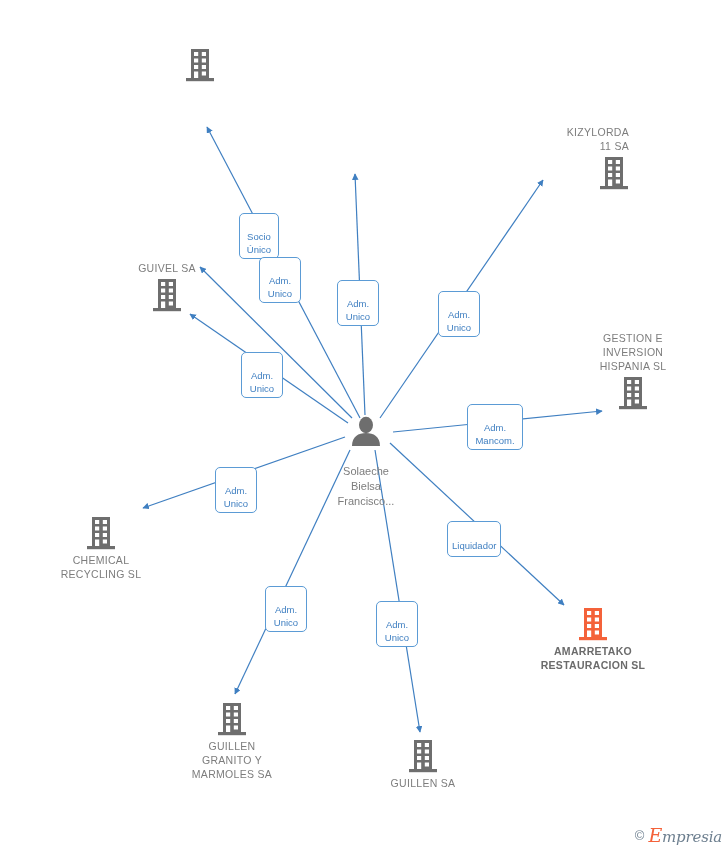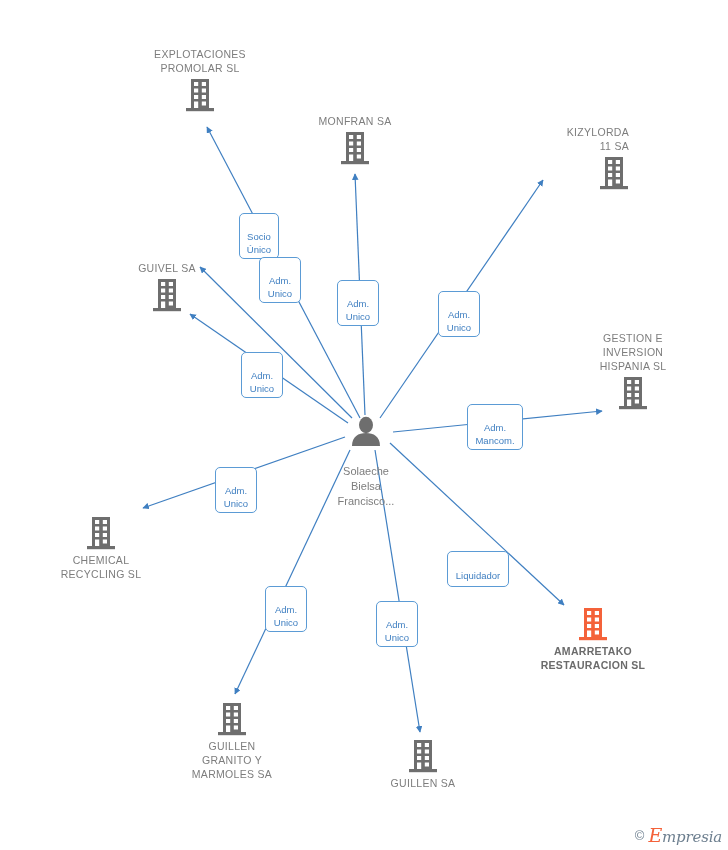--- a/index.html
+++ b/index.html
@@ -141,55 +141,36 @@
 
       <path d="M 390 443 L 564 605"></path>
 
       <path d="M 350 450 L 235 694"></path>
 
       <path d="M 375 450 L 420 732"></path>
     </g>
   </svg>
 
   <div class="node label-above" style="left:200px; top:47px;">
-    <span class="label">EXPLOTACIONES
-PROMOLAR  SL</span>
-    <span class="icon-wrap">
-      <svg width="30" height="36" viewBox="0 0 30 36" xmlns="http://www.w3.org/2000/svg">
-        <rect x="6" y="2" width="18" height="29" fill="#6e6e6e"></rect>
-        <rect x="1" y="31" width="28" height="3.2" fill="#6e6e6e"></rect>
-        <rect x="9" y="5" width="4.2" height="4" fill="#fff"></rect>
-        <rect x="16.8" y="5" width="4.2" height="4" fill="#fff"></rect>
-        <rect x="9" y="11.5" width="4.2" height="4" fill="#fff"></rect>
-        <rect x="16.8" y="11.5" width="4.2" height="4" fill="#fff"></rect>
-        <rect x="9" y="18" width="4.2" height="4" fill="#fff"></rect>
-        <rect x="16.8" y="18" width="4.2" height="4" fill="#fff"></rect>
-        <rect x="9" y="24.5" width="4.2" height="6.5" fill="#fff"></rect>
-        <rect x="16.8" y="24.5" width="4.2" height="4" fill="#fff"></rect>
-      </svg>
-    </span>
-  </div>
-
-  <div class="node label-above" style="left:355px; top:114px;">
-    <span class="label">MONFRAN SA</span>
-    <span class="icon-wrap">
-      <svg width="30" height="36" viewBox="0 0 30 36" xmlns="http://www.w3.org/2000/svg">
-        <rect x="6" y="2" width="18" height="29" fill="#6e6e6e"></rect>
-        <rect x="1" y="31" width="28" height="3.2" fill="#6e6e6e"></rect>
-        <rect x="9" y="5" width="4.2" height="4" fill="#fff"></rect>
-        <rect x="16.8" y="5" width="4.2" height="4" fill="#fff"></rect>
-        <rect x="9" y="11.5" width="4.2" height="4" fill="#fff"></rect>
-        <rect x="16.8" y="11.5" width="4.2" height="4" fill="#fff"></rect>
-        <rect x="9" y="18" width="4.2" height="4" fill="#fff"></rect>
-        <rect x="16.8" y="18" width="4.2" height="4" fill="#fff"></rect>
-        <rect x="9" y="24.5" width="4.2" height="6.5" fill="#fff"></rect>
-        <rect x="16.8" y="24.5" width="4.2" height="4" fill="#fff"></rect>
-      </svg>
-    </span>
-  </div>
+    <span class="icon-wrap">
+      <svg width="30" height="36" viewBox="0 0 30 36" xmlns="http://www.w3.org/2000/svg">
+        <rect x="6" y="2" width="18" height="29" fill="#6e6e6e"></rect>
+        <rect x="1" y="31" width="28" height="3.2" fill="#6e6e6e"></rect>
+        <rect x="9" y="5" width="4.2" height="4" fill="#fff"></rect>
+        <rect x="16.8" y="5" width="4.2" height="4" fill="#fff"></rect>
+        <rect x="9" y="11.5" width="4.2" height="4" fill="#fff"></rect>
+        <rect x="16.8" y="11.5" width="4.2" height="4" fill="#fff"></rect>
+        <rect x="9" y="18" width="4.2" height="4" fill="#fff"></rect>
+        <rect x="16.8" y="18" width="4.2" height="4" fill="#fff"></rect>
+        <rect x="9" y="24.5" width="4.2" height="6.5" fill="#fff"></rect>
+        <rect x="16.8" y="24.5" width="4.2" height="4" fill="#fff"></rect>
+      </svg>
+    </span>
+  </div>
+
 
   <div class="node label-above" style="left:554px; top:125px;text-align:right;">
     <span class="label">KIZYLORDA
 11 SA</span>
     <span class="icon-wrap">
       <svg width="30" height="36" viewBox="0 0 30 36" xmlns="http://www.w3.org/2000/svg">
         <rect x="6" y="2" width="18" height="29" fill="#6e6e6e"></rect>
         <rect x="1" y="31" width="28" height="3.2" fill="#6e6e6e"></rect>
         <rect x="9" y="5" width="4.2" height="4" fill="#fff"></rect>
         <rect x="16.8" y="5" width="4.2" height="4" fill="#fff"></rect>
@@ -357,21 +338,21 @@
   <div class="edge-label" style="left:467px; top:396px; width:56px;">
     <span>Adm.
 Mancom.</span>
   </div>
 
   <div class="edge-label" style="left:215px; top:459px; width:42px;">
     <span>Adm.
 Unico</span>
   </div>
 
-  <div class="edge-label" style="left:447px; top:543px; width:62px; padding-top:4px; padding-bottom:4px;">
+  <div class="edge-label" style="left:447px; top:513px; width:54px; padding-top:4px; padding-bottom:4px;">
     <span>Liquidador</span>
   </div>
 
   <div class="edge-label" style="left:265px; top:578px; width:42px;">
     <span>Adm.
 Unico</span>
   </div>
 
   <div class="edge-label" style="left:376px; top:593px; width:42px;">
     <span>Adm.

